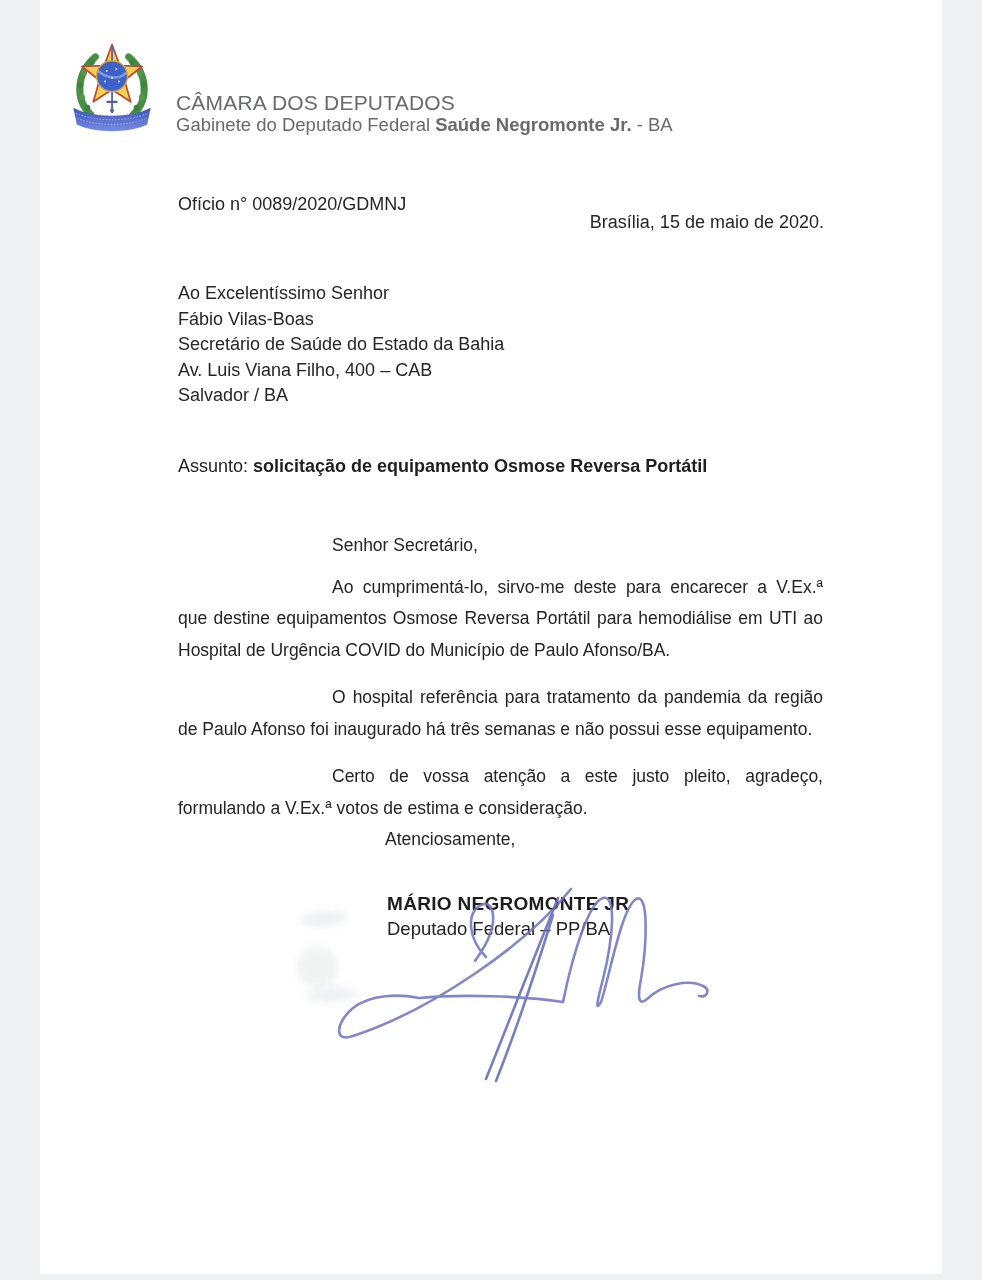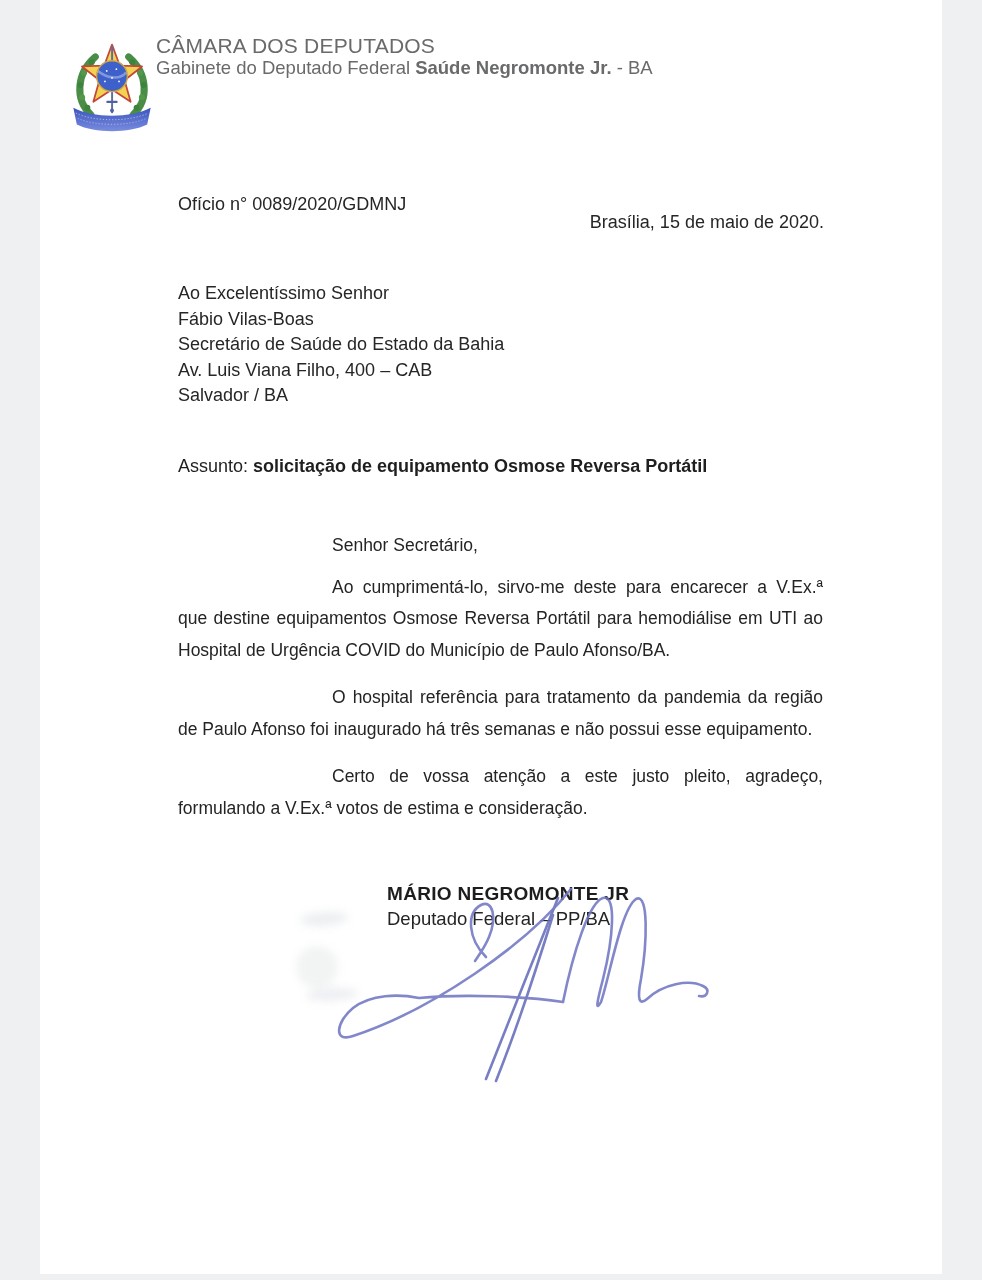--- a/index.html
+++ b/index.html
@@ -11,21 +11,21 @@
     overflow:hidden;
   }
   .page {
     position:absolute; left:40px; top:0;
     width:902px; height:1274px;
     background:#ffffff;
   }
   
   .letterhead {
     position:absolute; left:28px; top:34px;
-    display:flex; align-items:flex-start; gap:0;
+    display:flex; align-items:flex-end; gap:20px;
   }
   .emblem { width:88px; height:102px; opacity:.93; }
   .lh-text { color:#696a6c; }
   .lh-org  { font-size:21px; line-height:23px; letter-spacing:.2px; }
   .lh-office, .lh-role { font-size:18.5px; line-height:22px; }
   .b { font-weight:700; }
   
   .reference { position:absolute; left:138px; top:194px; font-size:18px; color:#262626; }
   .dateline  { position:absolute; right:118px; top:212px; font-size:18px; color:#262626; }
   
@@ -35,21 +35,21 @@
   .subject .subj-text { font-weight:700; }
   
   .body {
     position:absolute; left:138px; top:530px; width:645px;
     font-size:17.5px; color:#242424;
   }
   .body p { margin:0 0 16px; line-height:31.5px; text-align:justify; text-indent:154px; }
   p.salutation { text-align:left; margin-bottom:10px; }
   p.para-last  { margin-bottom:0; }
   p.closing { text-align:left; text-indent:207px; margin:0; }
-  .signer-name  { margin-top:58px; padding-left:209px; font-weight:700; font-size:19px; letter-spacing:.3px; line-height:24px; color:#1d1d1d; }
+  .signer-name  { margin-top:36px; padding-left:209px; font-weight:700; font-size:19px; letter-spacing:.3px; line-height:24px; color:#1d1d1d; }
   .signer-title { padding-left:209px; font-size:18.5px; margin-top:2px; color:#242424; }
   
   .signature-svg { position:absolute; left:250px; top:883px; width:430px; height:200px; pointer-events:none; }
   .smudge { position:absolute; border-radius:50%; filter:blur(4px); }
   .smudge-1 { left:260px; top:912px; width:48px; height:14px; background:rgba(95,120,140,.12); transform:rotate(-4deg); }
   .smudge-2 { left:256px; top:946px; width:42px; height:42px; background:rgba(95,130,110,.09); }
   .smudge-3 { left:266px; top:988px; width:52px; height:13px; background:rgba(100,110,145,.11); transform:rotate(-3deg); }
 </style>
 </head>
 <body>
@@ -121,20 +121,21 @@
     <div>Salvador / BA</div>
   </div>
 
   <div class="subject"><span>Assunto: </span><span class="subj-text">solicitação de equipamento Osmose Reversa Portátil</span></div>
 
   <div class="body">
     <p class="salutation">Senhor Secretário,</p>
     <p class="para">Ao cumprimentá-lo, sirvo-me deste para encarecer a V.Ex.ª que destine equipamentos Osmose Reversa Portátil para hemodiálise em UTI ao Hospital de Urgência COVID do Município de Paulo Afonso/BA.</p>
     <p class="para">O hospital referência para tratamento da pandemia da região de Paulo Afonso foi inaugurado há três semanas e não possui esse equipamento.</p>
     <p class="para para-last">Certo de vossa atenção a este justo pleito, agradeço, formulando a V.Ex.ª votos de estima e consideração.</p>
+    <p class="closing">Atenciosamente,</p>
     <div class="signer-name">MÁRIO NEGROMONTE JR</div>
     <div class="signer-title">Deputado Federal – PP/BA</div>
   </div>
 
   <div class="smudge smudge-1"></div>
   <div class="smudge smudge-2"></div>
   <div class="smudge smudge-3"></div>
 
   <svg class="signature-svg" viewBox="0 0 430 200" aria-hidden="true">
     <g fill="none" stroke="#7177c3" stroke-width="2.6" stroke-linecap="round" opacity=".88">

